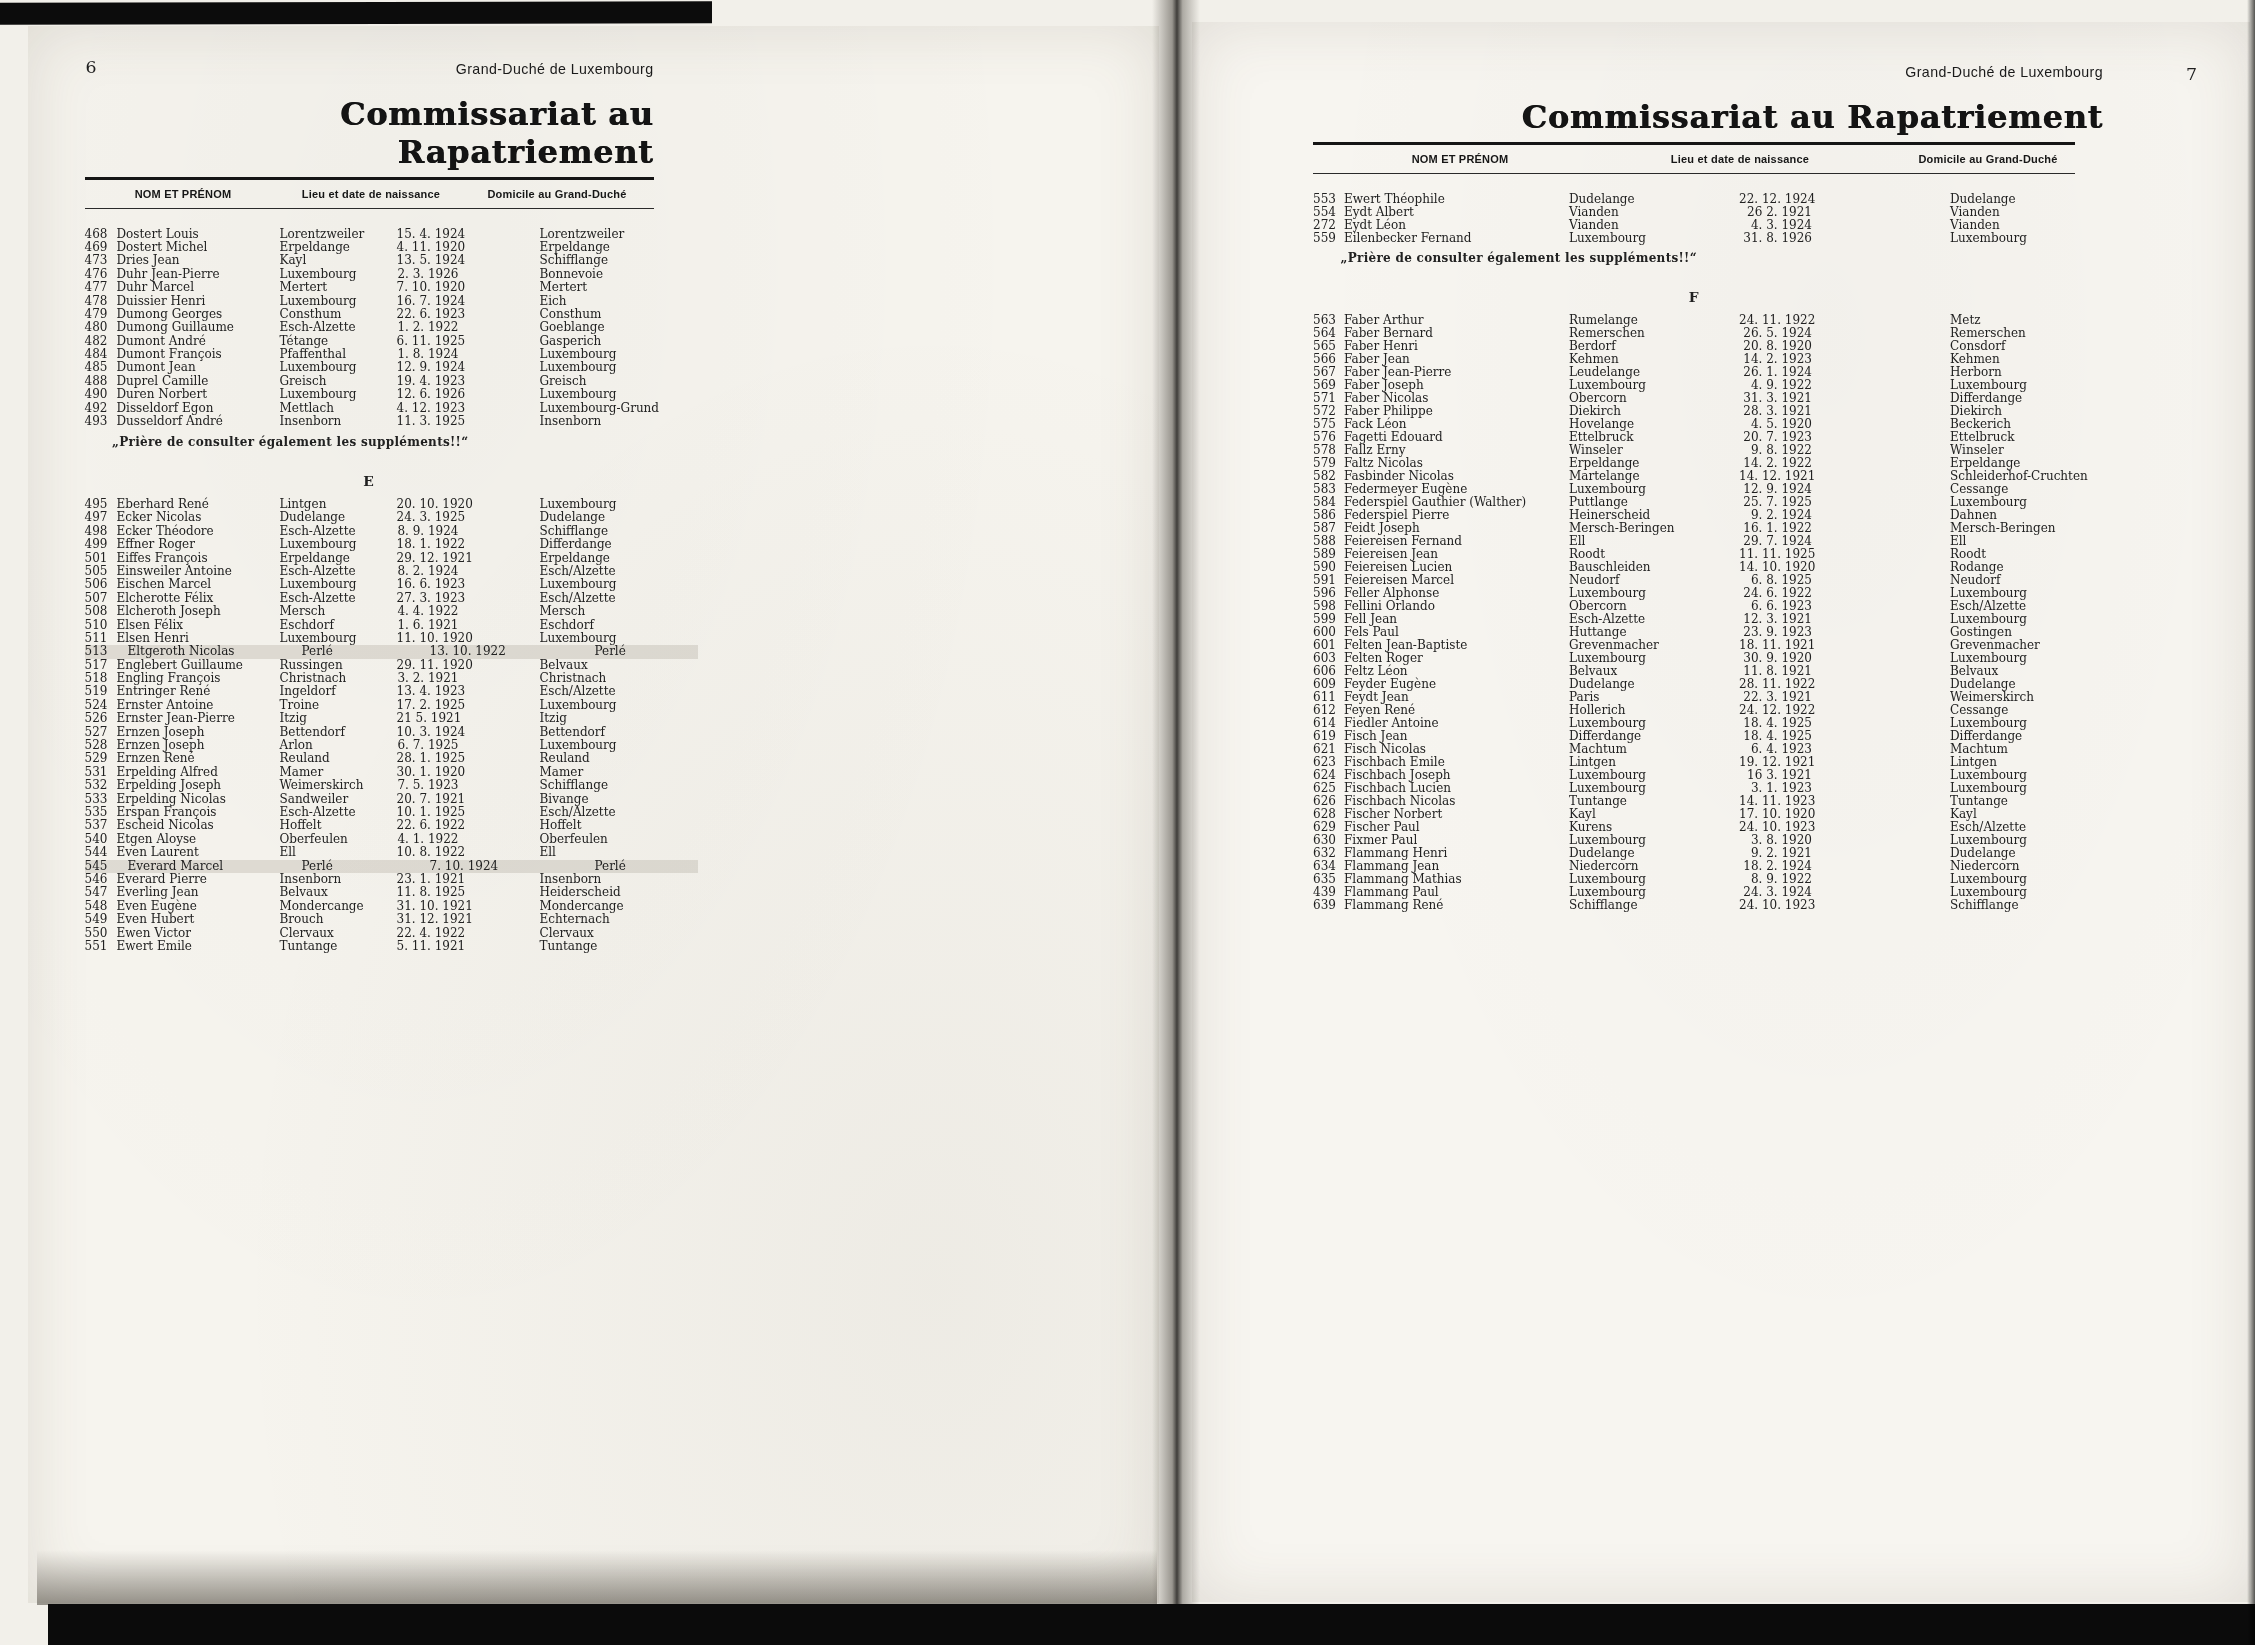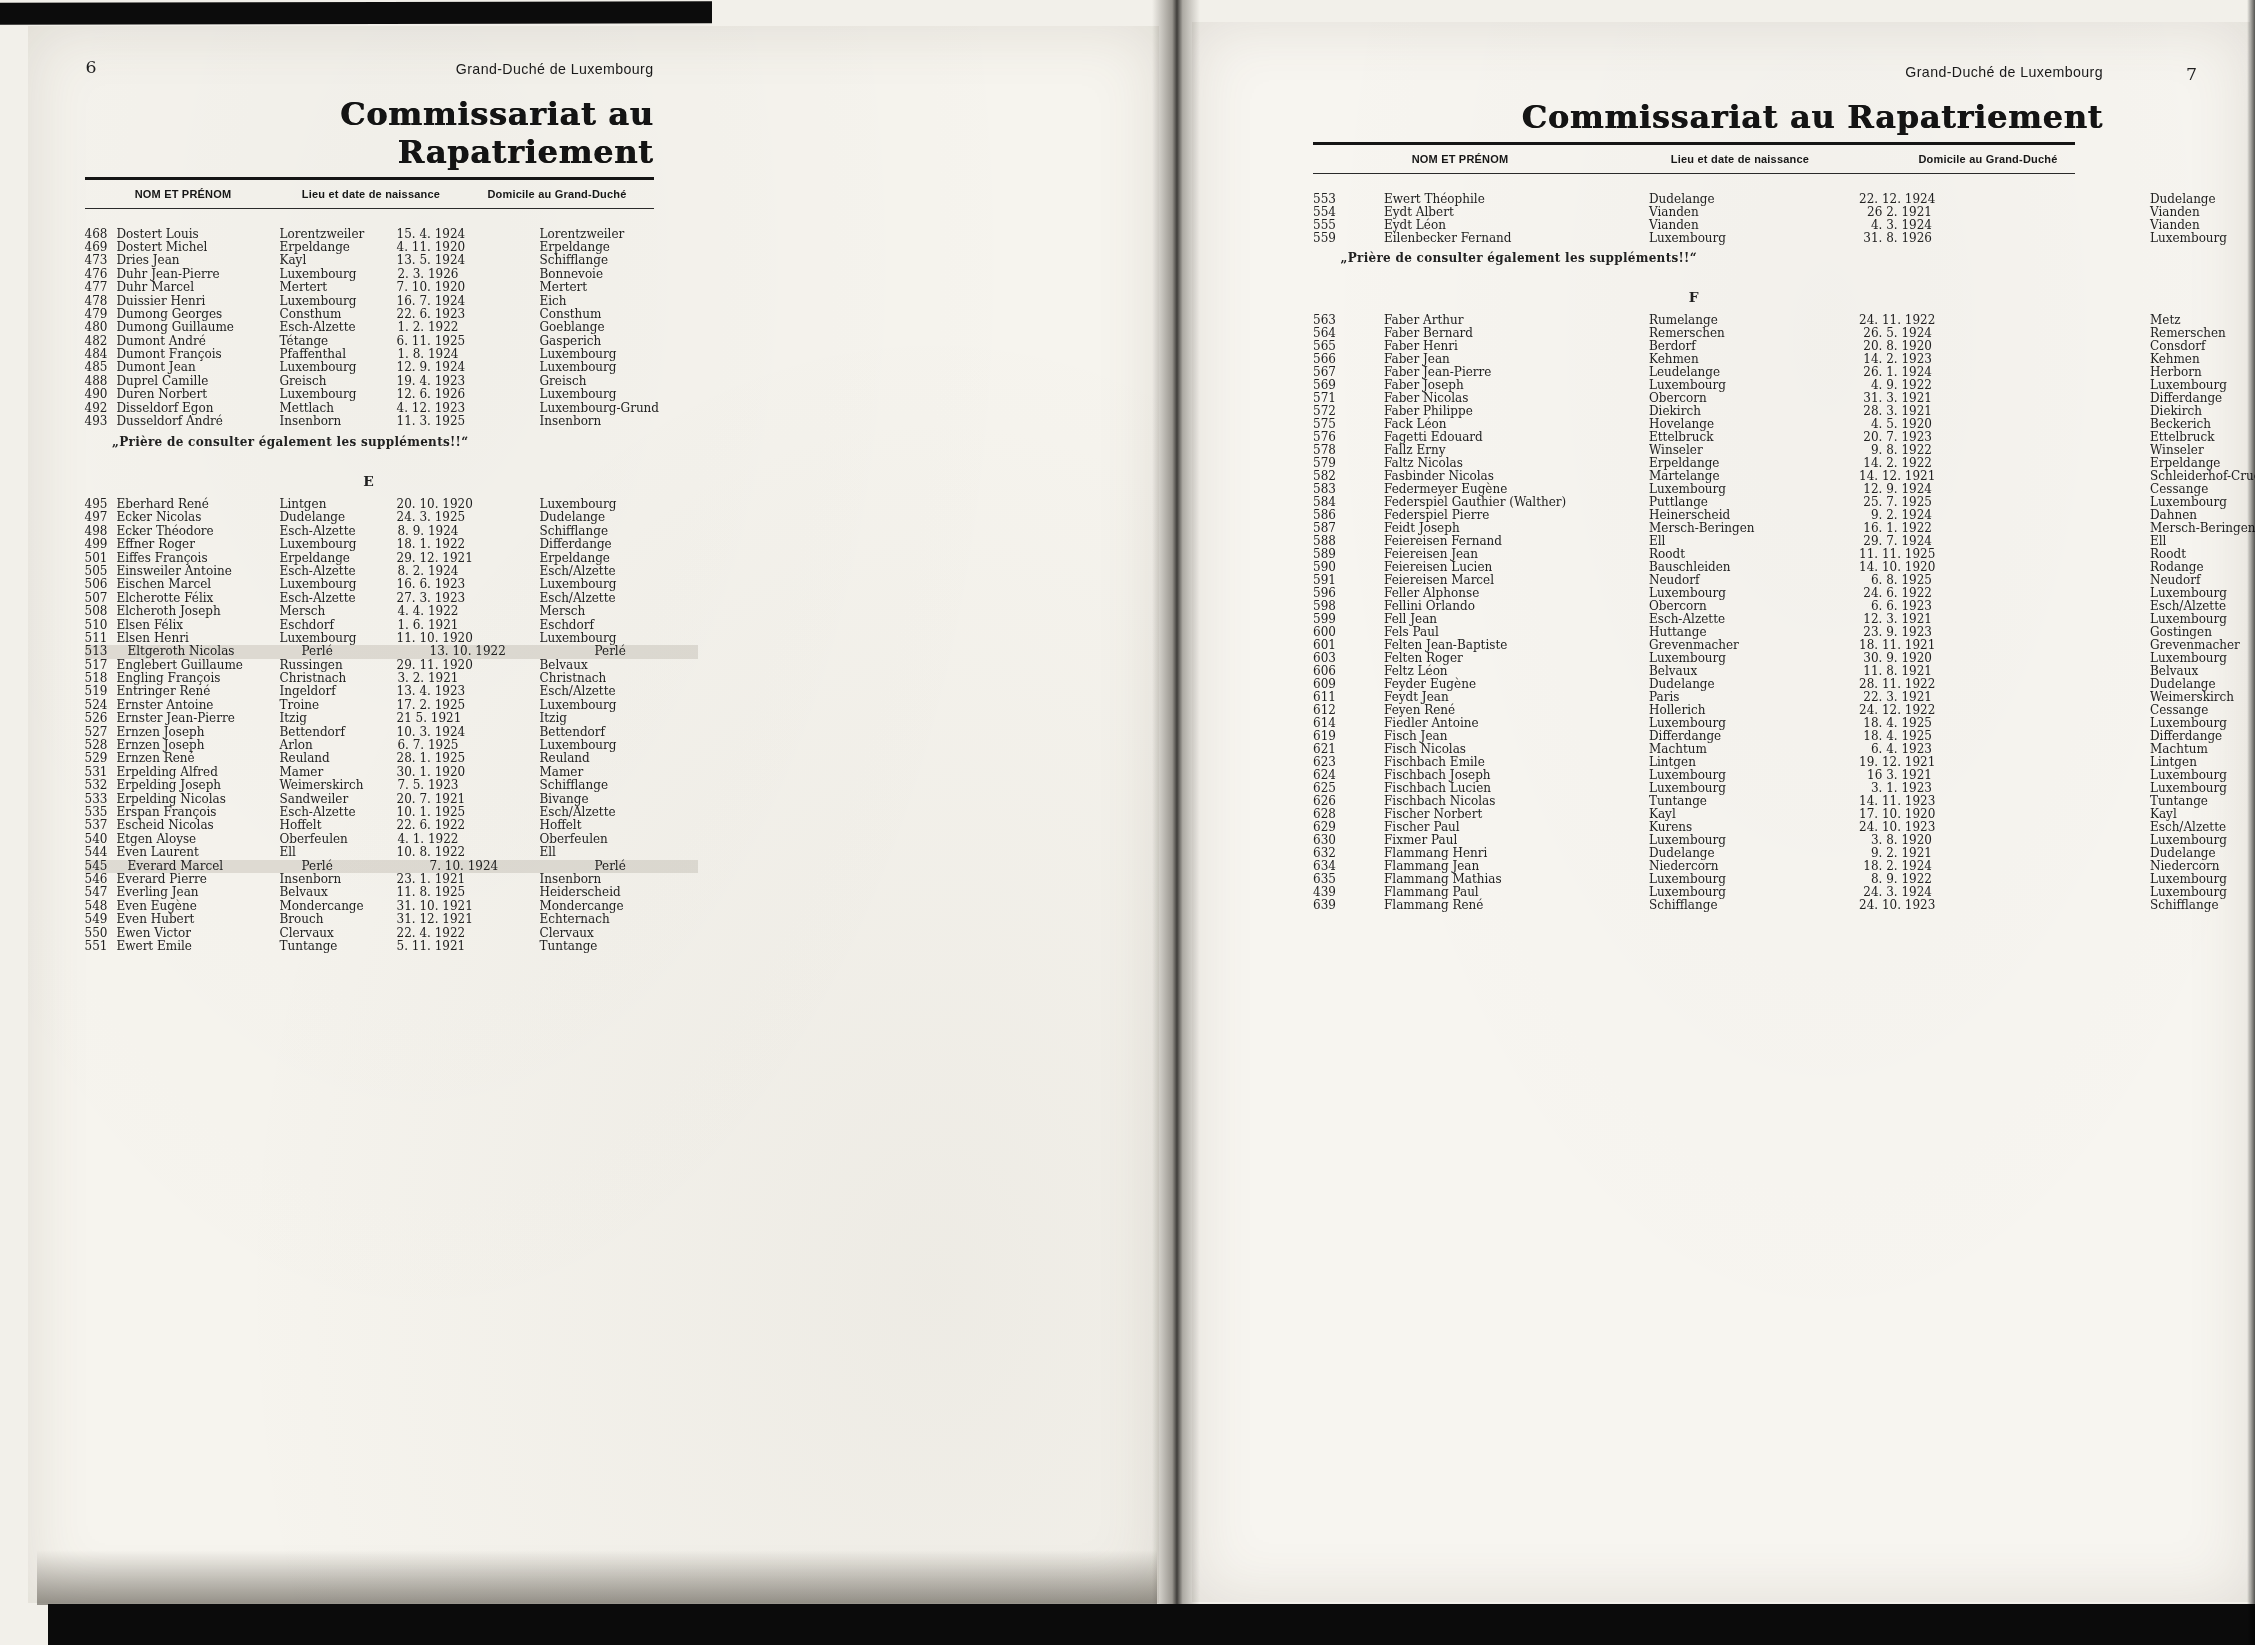--- a/index.html
+++ b/index.html
@@ -30,21 +30,21 @@
   .col-headers{margin-left:var(--ml);width:var(--cw);display:grid;margin-top:8.3px;
                font-family:"Liberation Sans",sans-serif;font-size:11px;font-weight:bold;
                letter-spacing:0.2px;color:#161616;}
   .page-left  .col-headers{grid-template-columns:197px 179px 193px;}
   .page-right .col-headers{grid-template-columns:294px 266px 230px;}
   .col-headers div{text-align:center;white-space:nowrap;}
   
   .sections{margin-top:18.4px;}
   .r{display:grid;margin-left:var(--ml);font-size:12px;white-space:nowrap;}
   .page-left  .r{grid-template-columns:32px 163px 117px 62px 81px auto;height:13.4px;line-height:13.4px;width:613px;}
-  .page-right .r{grid-template-columns:31px 225px 170px 73px 138px auto;height:13px;line-height:13px;width:854px;gap:40px;}
+  .page-right .r{grid-template-columns:31px 225px 170px 73px 138px auto;height:13px;line-height:13px;width:854px;}
   .r .num{text-align:left;}
   .r .date{text-align:right;}
   .r span{overflow:visible;}
   .r.hl{background:var(--hl, rgba(120,110,95,0.18));gap:11px;}
   .letter{margin:24px 0 9.2px var(--ml);width:var(--cw);text-align:center;
           font-weight:bold;font-size:13.8px;letter-spacing:0.9px;}
   .note{margin:6.4px 0 0 calc(var(--ml) + 27.5px);font-weight:bold;font-size:12px;letter-spacing:0.3px;}
   
   .gutter{position:absolute;left:1152px;top:0;width:48px;height:1646px;z-index:5;
           background:linear-gradient(90deg, rgba(0,0,0,0) 0%, rgba(45,40,32,0.45) 42%,
@@ -497,21 +497,21 @@
         </div>
         <div class="r">
           <span class="num">554</span>
           <span class="name">Eydt Albert</span>
           <span class="place">Vianden</span>
           <span class="date">26 2. 1921</span>
           <span class="sp"></span>
           <span class="dom">Vianden</span>
         </div>
         <div class="r">
-          <span class="num">555</span>
+          <span class="num">272</span>
           <span class="name">Eydt Léon</span>
           <span class="place">Vianden</span>
           <span class="date">4. 3. 1924</span>
           <span class="sp"></span>
           <span class="dom">Vianden</span>
         </div>
         <div class="r">
           <span class="num">559</span>
           <span class="name">Eilenbecker Fernand</span>
           <span class="place">Luxembourg</span>

